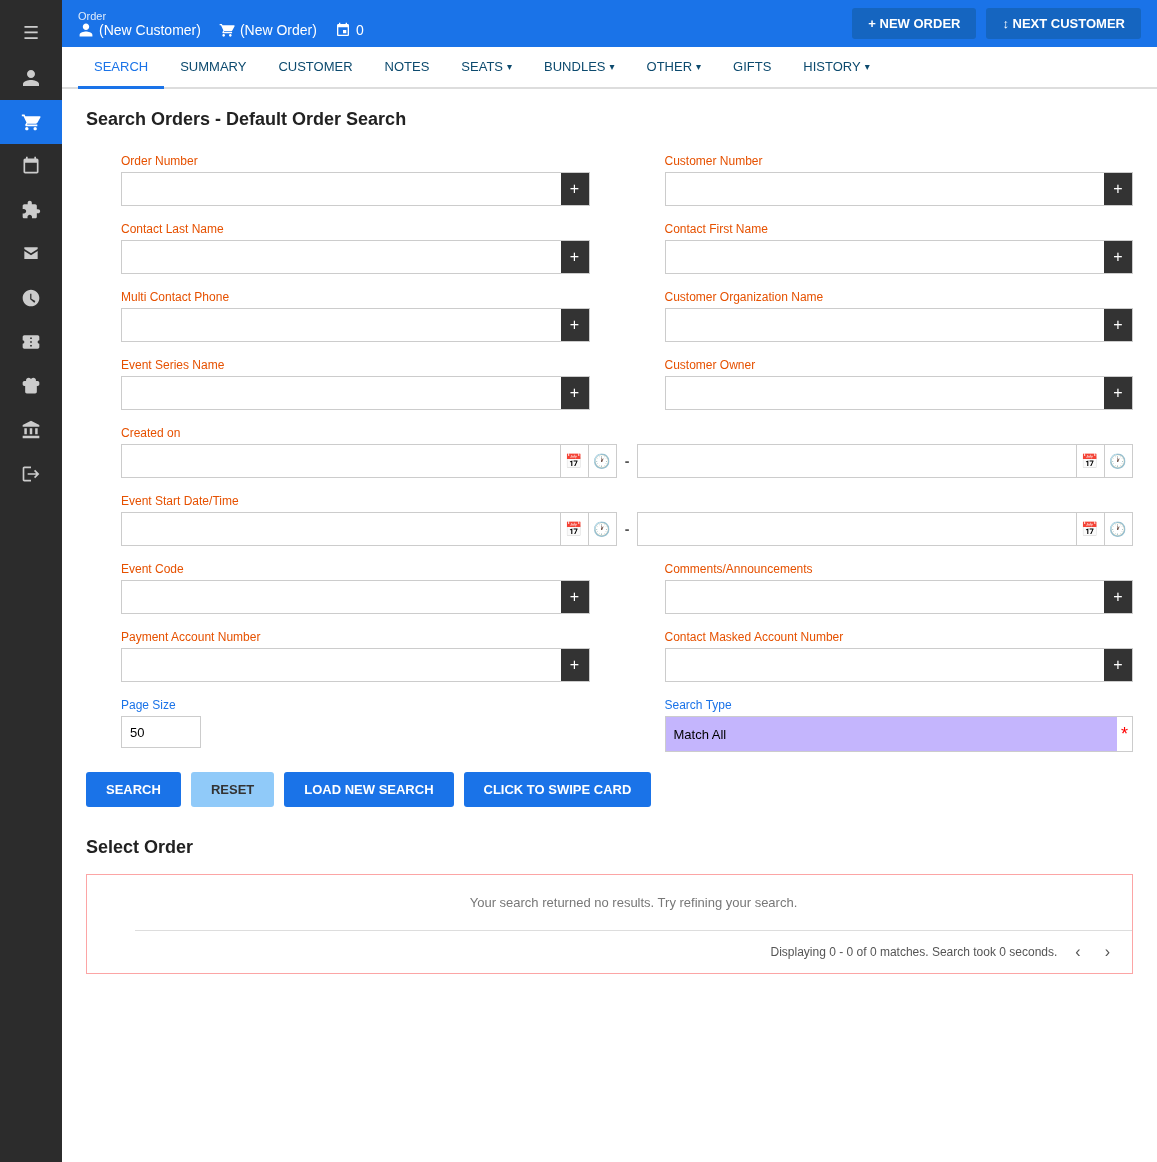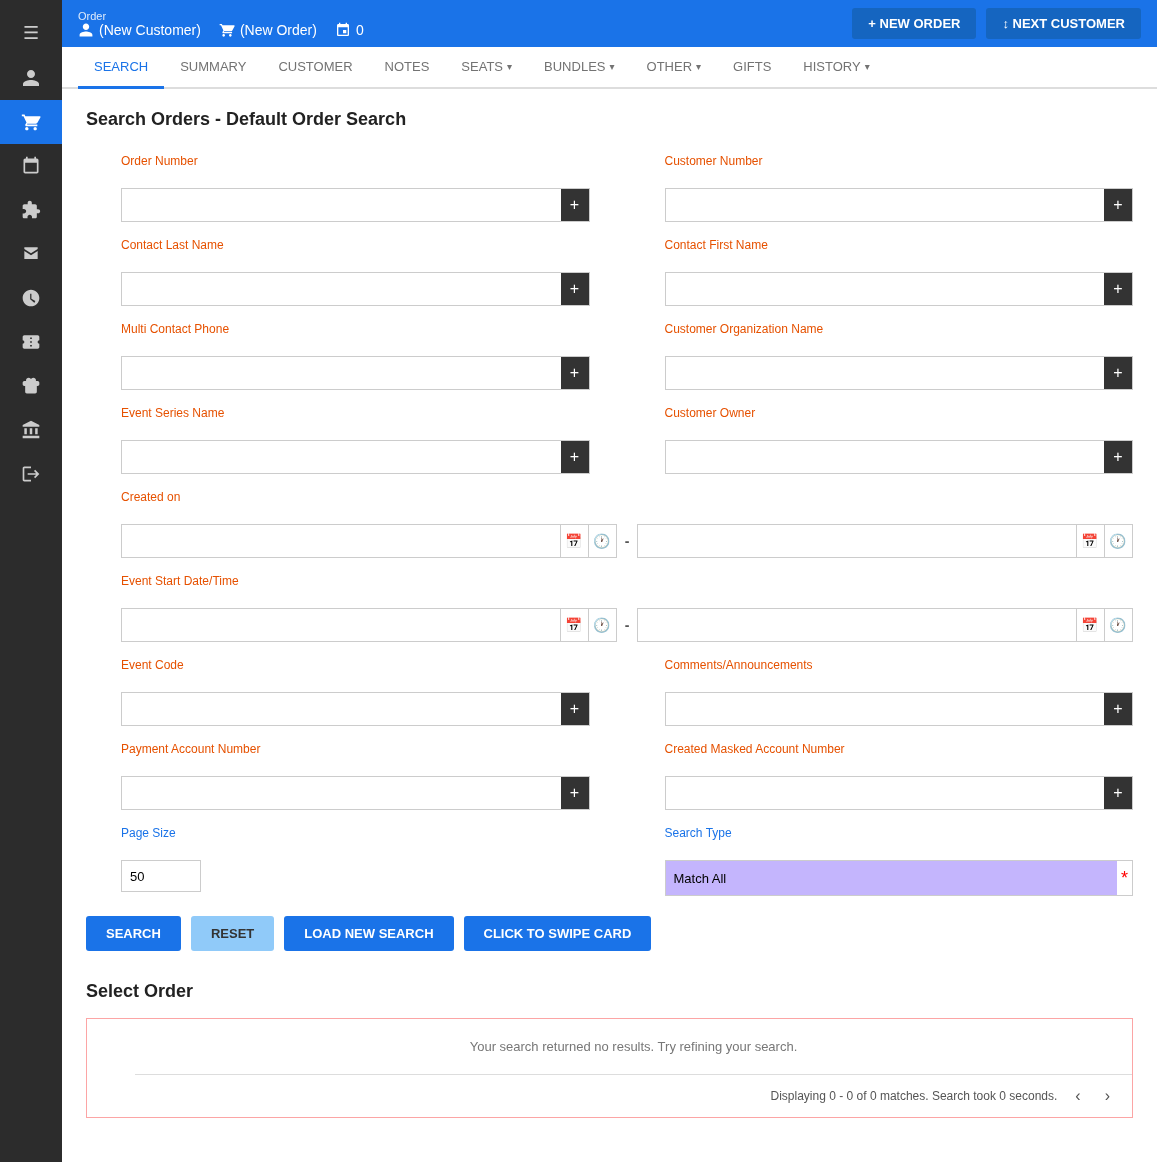--- a/index.html
+++ b/index.html
@@ -85,21 +85,21 @@
       background: white;
       border-bottom: 2px solid #ddd;
       display: flex;
       align-items: center;
       padding: 0 16px;
       flex-shrink: 0;
     }
     .nav-tab {
       padding: 12px 16px;
       font-size: 13px;
-      color: #737373;
+      color: #0c4a6e;
       cursor: pointer;
       border-bottom: 3px solid transparent;
       margin-bottom: -2px;
       text-transform: uppercase;
       font-weight: 500;
       display: flex;
       align-items: center;
       gap: 4px;
     }
     .nav-tab.active { color: #1a73e8; border-bottom: 3px solid #1a73e8; }
@@ -123,21 +123,21 @@
     
     .form-grid {
       display: grid;
       grid-template-columns: 1fr 1fr;
       gap: 16px 40px;
       margin-bottom: 16px;
     }
     .form-group {
       display: flex;
       flex-direction: column;
-      gap: 20px;
+      gap: 4px;
       padding-left: 35px;
     }
     .form-group.full-width {
       grid-column: 1 / -1;
     }
     .form-label {
       font-size: 12px;
       color: #e65100;
       font-weight: 500;
     }
@@ -553,21 +553,21 @@
 
       <div class="form-group">
         <label class="form-label">Payment Account Number</label>
         <div class="input-wrapper">
           <input class="form-input" type="text" style="">
           <button class="input-plus-btn">+</button>
         </div>
       </div>
 
       <div class="form-group">
-        <label class="form-label">Created Masked Account Number</label>
+        <label class="form-label">Contact Masked Account Number</label>
         <div class="input-wrapper">
           <input class="form-input" type="text" style="">
           <button class="input-plus-btn">+</button>
         </div>
       </div>
 
     </div>
 
     <div class="bottom-fields">
       <div class="form-group">

